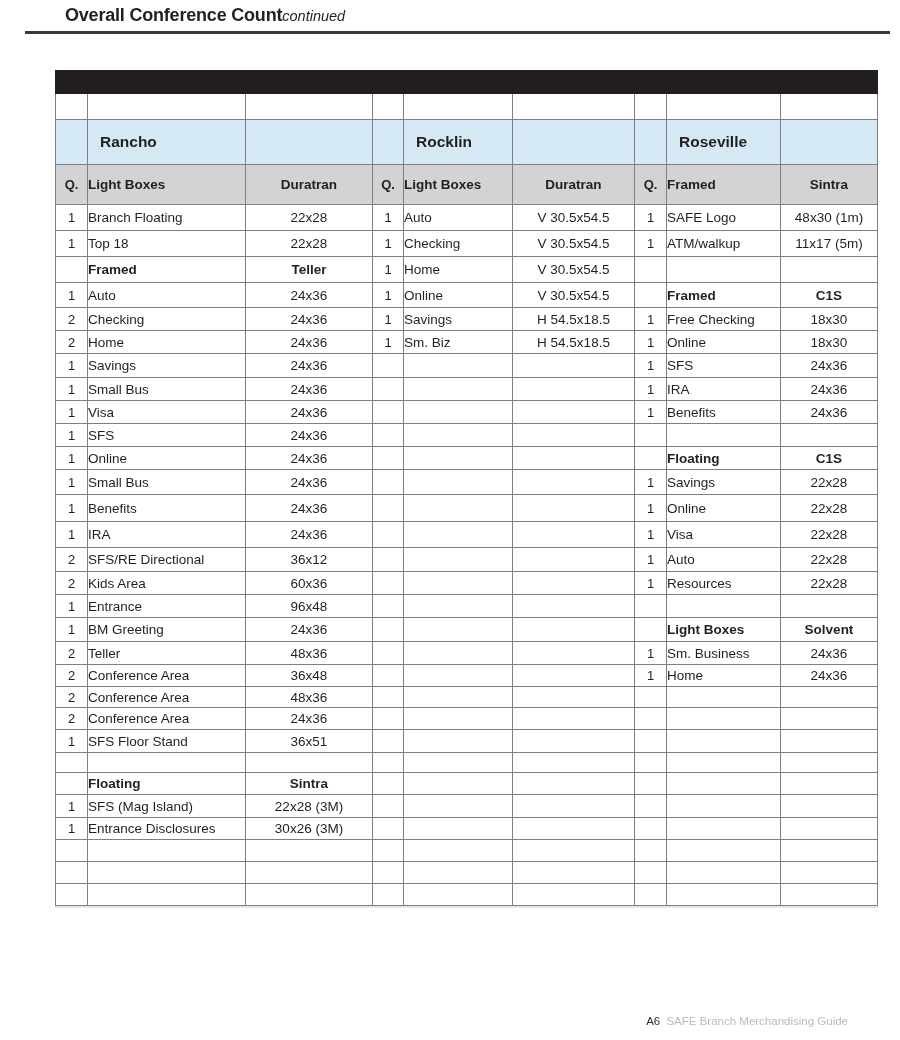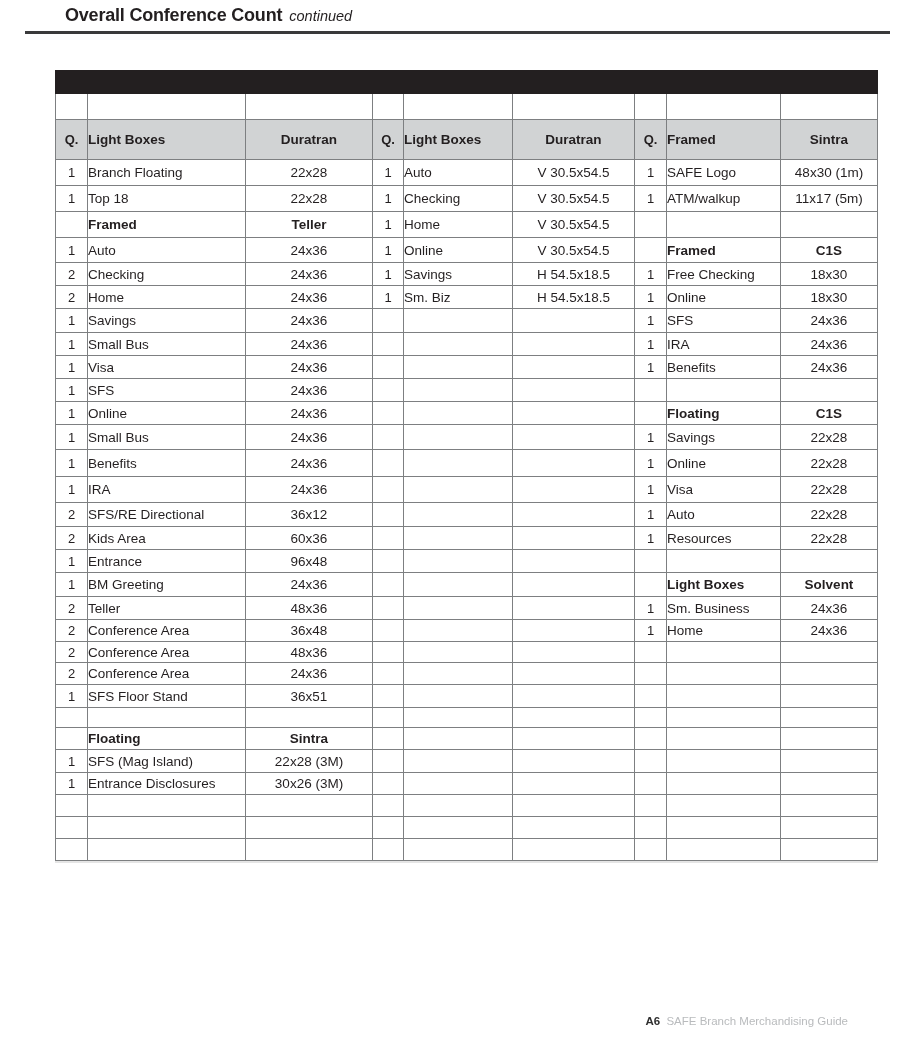--- a/index.html
+++ b/index.html
@@ -9,21 +9,21 @@
     font-family:"Liberation Sans", sans-serif;
     overflow:hidden;
   }
   
   .doc-title {
     position:absolute; left:65px; top:5px;
     font-size:18px; font-weight:bold; letter-spacing:-0.2px;
     white-space:nowrap;
   }
   .doc-title .cont {
-    font-weight:normal; font-style:italic; font-size:14.5px; margin-left:7px;
+    font-weight:normal; font-style:italic; font-size:14.5px; 
     letter-spacing:0;
   }
   .title-rule {
     position:absolute; left:25px; top:31px; width:865px; height:3px;
     background:#3a3a3b;
   }
   
   table.merch {
     position:absolute; left:55px; top:70px;
     border-collapse:collapse; table-layout:fixed;
@@ -50,21 +50,21 @@
   td.q  { text-align:center; font-size:13px; }
   td.name { text-align:left; padding-left:10px; }
   td.size { text-align:center; padding-left:9px; }
   td.blue { background:#d4e9f3; }
   td.band { background:#d1d3d4; font-weight:bold; }
   
   .footer {
     position:absolute; right:52px; top:1015px;
     font-size:11.5px; white-space:nowrap;
   }
-  .footer .pg { font-weight:bold; color:#2e2e2e;margin-left:8px; }
+  .footer .pg { font-weight:normal; color:#2e2e2e;margin-left:8px; }
   .footer .guide { color:#b9bbbd; margin-left:3px; }
 </style>
 </head>
 <body>
 
 <div class="doc-title">
   <span>Overall Conference Count</span><span class="cont">continued</span>
 </div>
 <div class="title-rule"></div>
 
@@ -88,20 +88,31 @@
       <td></td>
         <td></td>
         <td></td>
       <td></td>
         <td></td>
         <td></td>
       <td></td>
         <td></td>
         <td></td>
     </tr>
+    <tr class="city-row">
+      <td></td>
+      <td class="city">Rancho</td>
+      <td></td>
+      <td></td>
+      <td class="city">Rocklin</td>
+      <td></td>
+      <td></td>
+      <td class="city">Roseville</td>
+      <td></td>
+    </tr>
     <tr class="colhdr-row">
       <td class="q">Q.</td>
       <td class="name">Light Boxes</td>
       <td class="size">Duratran</td>
       <td class="q">Q.</td>
       <td class="name">Light Boxes</td>
       <td class="size">Duratran</td>
       <td class="q">Q.</td>
       <td class="name">Framed</td>
       <td class="size">Sintra</td>

